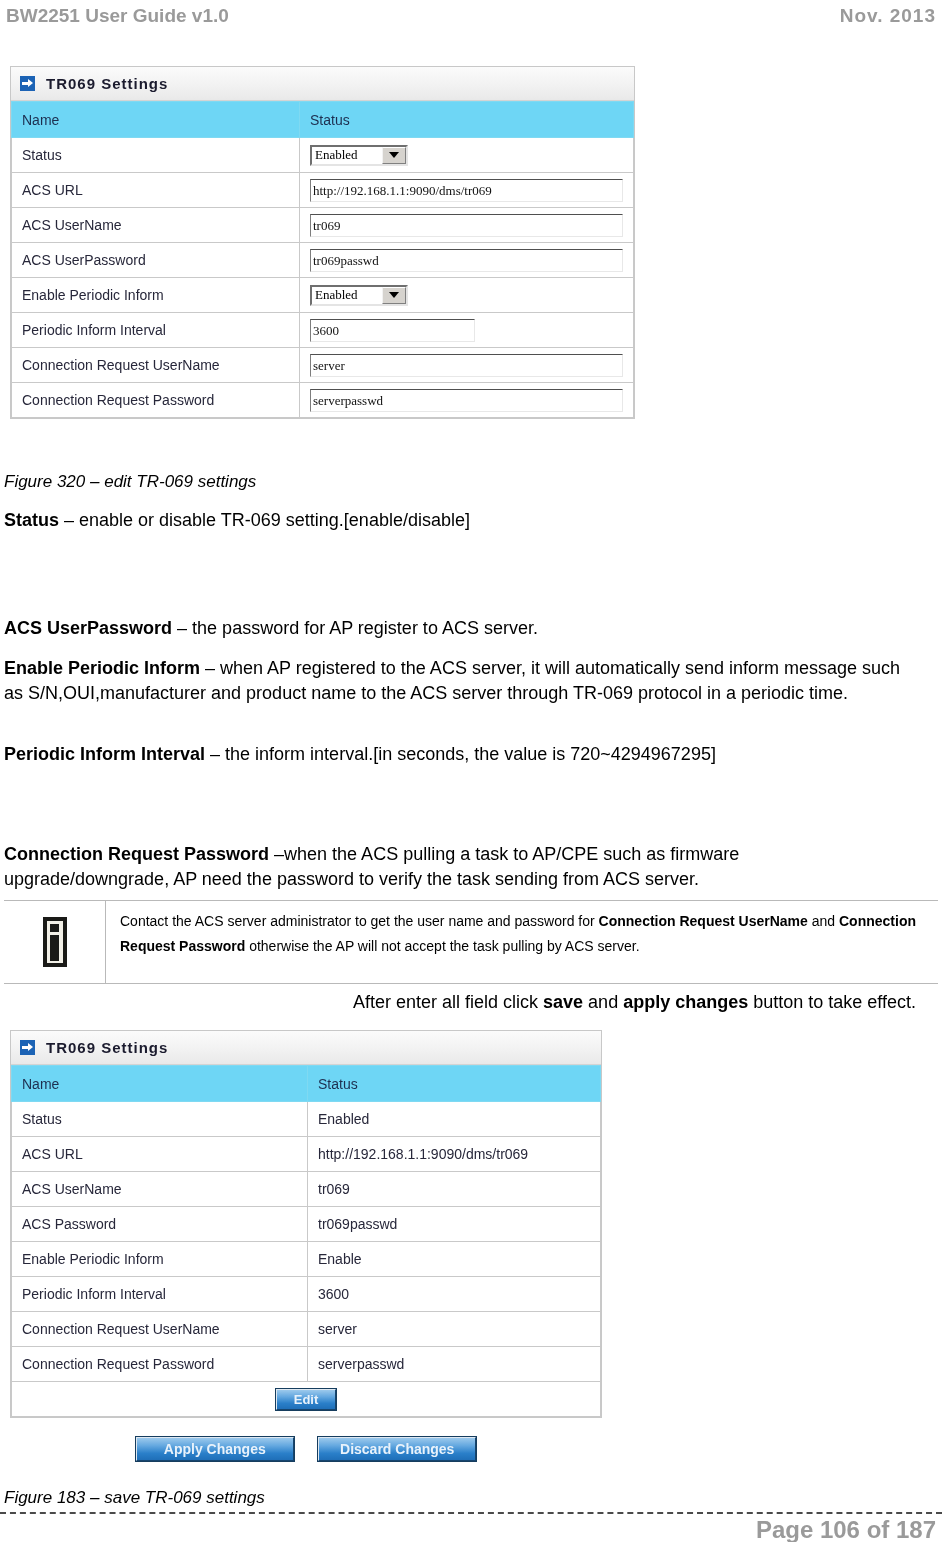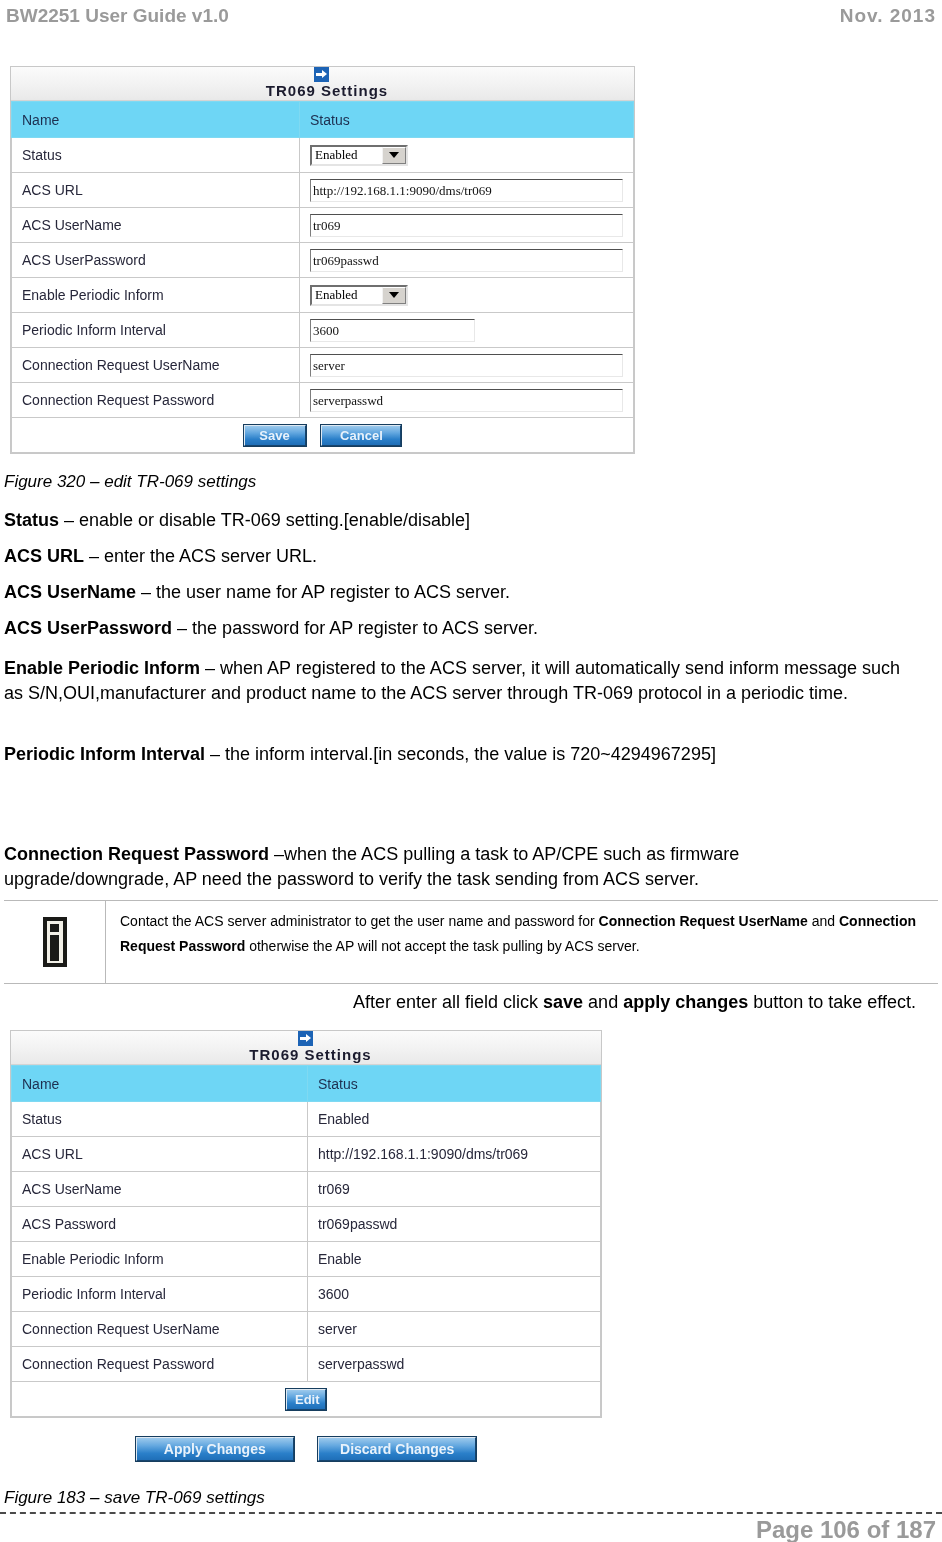--- a/index.html
+++ b/index.html
@@ -44,21 +44,20 @@
     height: 34px;
     background: linear-gradient(to bottom, #fbfbfb 0%, #f1f1f1 60%, #e9e9e9 100%);
     border-bottom: 1px solid #d4d4d4;
     display: flex;
     align-items: center;
     padding-left: 9px;
     font-size: 15px;
     font-weight: bold;
     color: #1b1b2e;
     letter-spacing: 1px;
-    flex-direction: column;
   }
   .arrow-box {
     width: 15px; height: 15px;
     background: #1c63b5;
     position: relative;
     margin-right: 11px;
     flex: 0 0 auto;
   }
   .arrow-box::before {
     content: "";
@@ -167,21 +166,21 @@
     border-color: #dfe9f2 #16456f #16456f #dfe9f2;
     box-shadow: 0 0 0 1px #163d5e;
     height: 21px;
     line-height: 19px;
     padding: 0 8px;
     margin: 0 6px;
     letter-spacing: 0px;
   }
   .btn-save   { width: 62px; }
   .btn-cancel { width: 80px; }
-  .btn-edit   { width: 40px; }
+  .btn-edit   { width: 60px; }
   .btn-apply  { width: 158px; height: 24px; line-height: 22px; font-size: 14px; margin: 0 10px; }
 
   
   .caption {
     position: absolute;
     font-size: 17px;
     font-style: italic;
     color: #000;
     letter-spacing: 0px;
     white-space: nowrap;
@@ -330,43 +329,31 @@
           </td>
         </tr>
 
         <tr>
           <td>Connection Request Password</td>
           <td>
             <span class="tinput w-user">serverpasswd</span>
           </td>
         </tr>
 
-        <tr>
-          <td colspan="2" class="btnrow" style="padding:0;">
-            <span class="btn btn-save">Save</span>
-            <span class="btn btn-cancel">Cancel</span>
-          </td>
-        </tr>
       </tbody>
     </table>
   </div>
 
   <div class="caption" style="left:4px; top:472px;">Figure 320 – edit TR-069 settings</div>
 
   <div class="para" style="top:508px;">
     <b>Status</b><span> – enable or disable TR-069 setting.[enable/disable]</span>
   </div>
 
-  <div class="para" style="top:544px;">
-    <b>ACS URL</b><span> – enter the ACS server URL.</span>
-  </div>
-
-  <div class="para" style="top:580px;">
-    <b>ACS UserName</b><span> – the user name for AP register to ACS server.</span>
-  </div>
+
 
   <div class="para" style="top:616px;">
     <b>ACS UserPassword</b><span> – the password for AP register to ACS server.</span>
   </div>
 
   <div class="para" style="top:656px; width:920px;">
     <b>Enable Periodic Inform</b><span> – when AP registered to the ACS server, it will automatically send inform message such as S/N,OUI,manufacturer and product name to the ACS server through TR-069 protocol in a periodic time.</span>
   </div>
 
   <div class="para" style="top:742px;">

